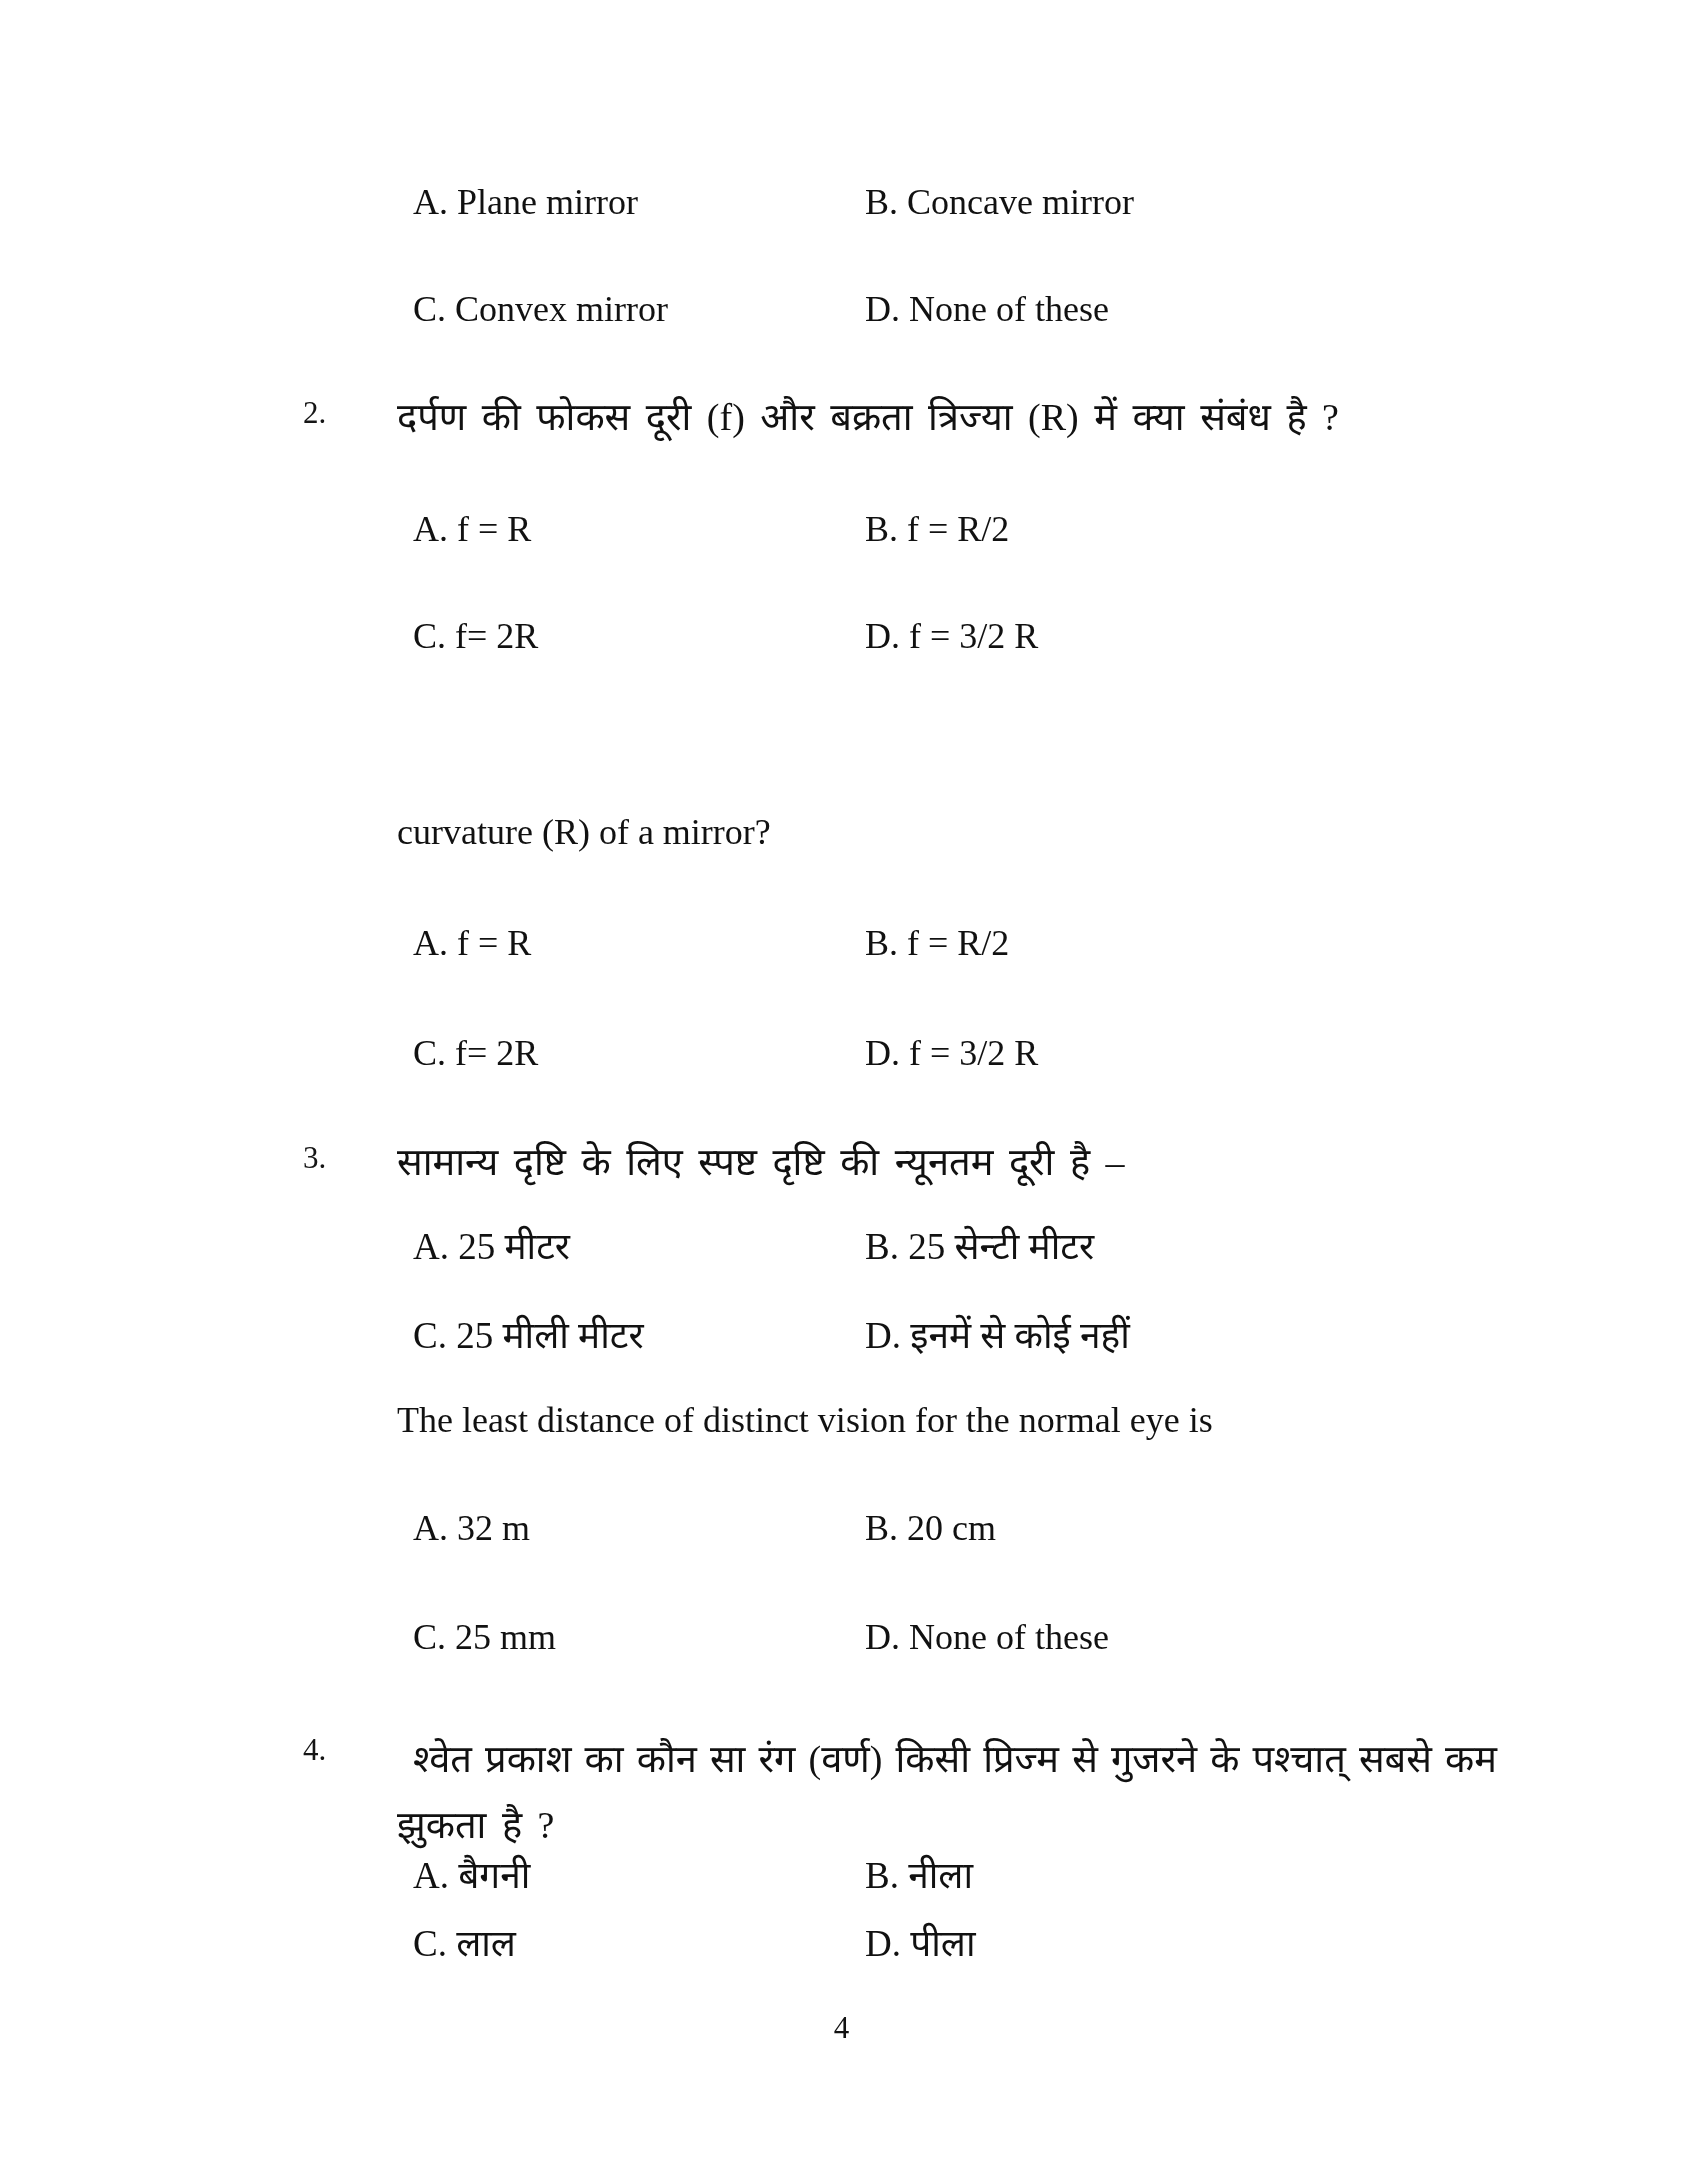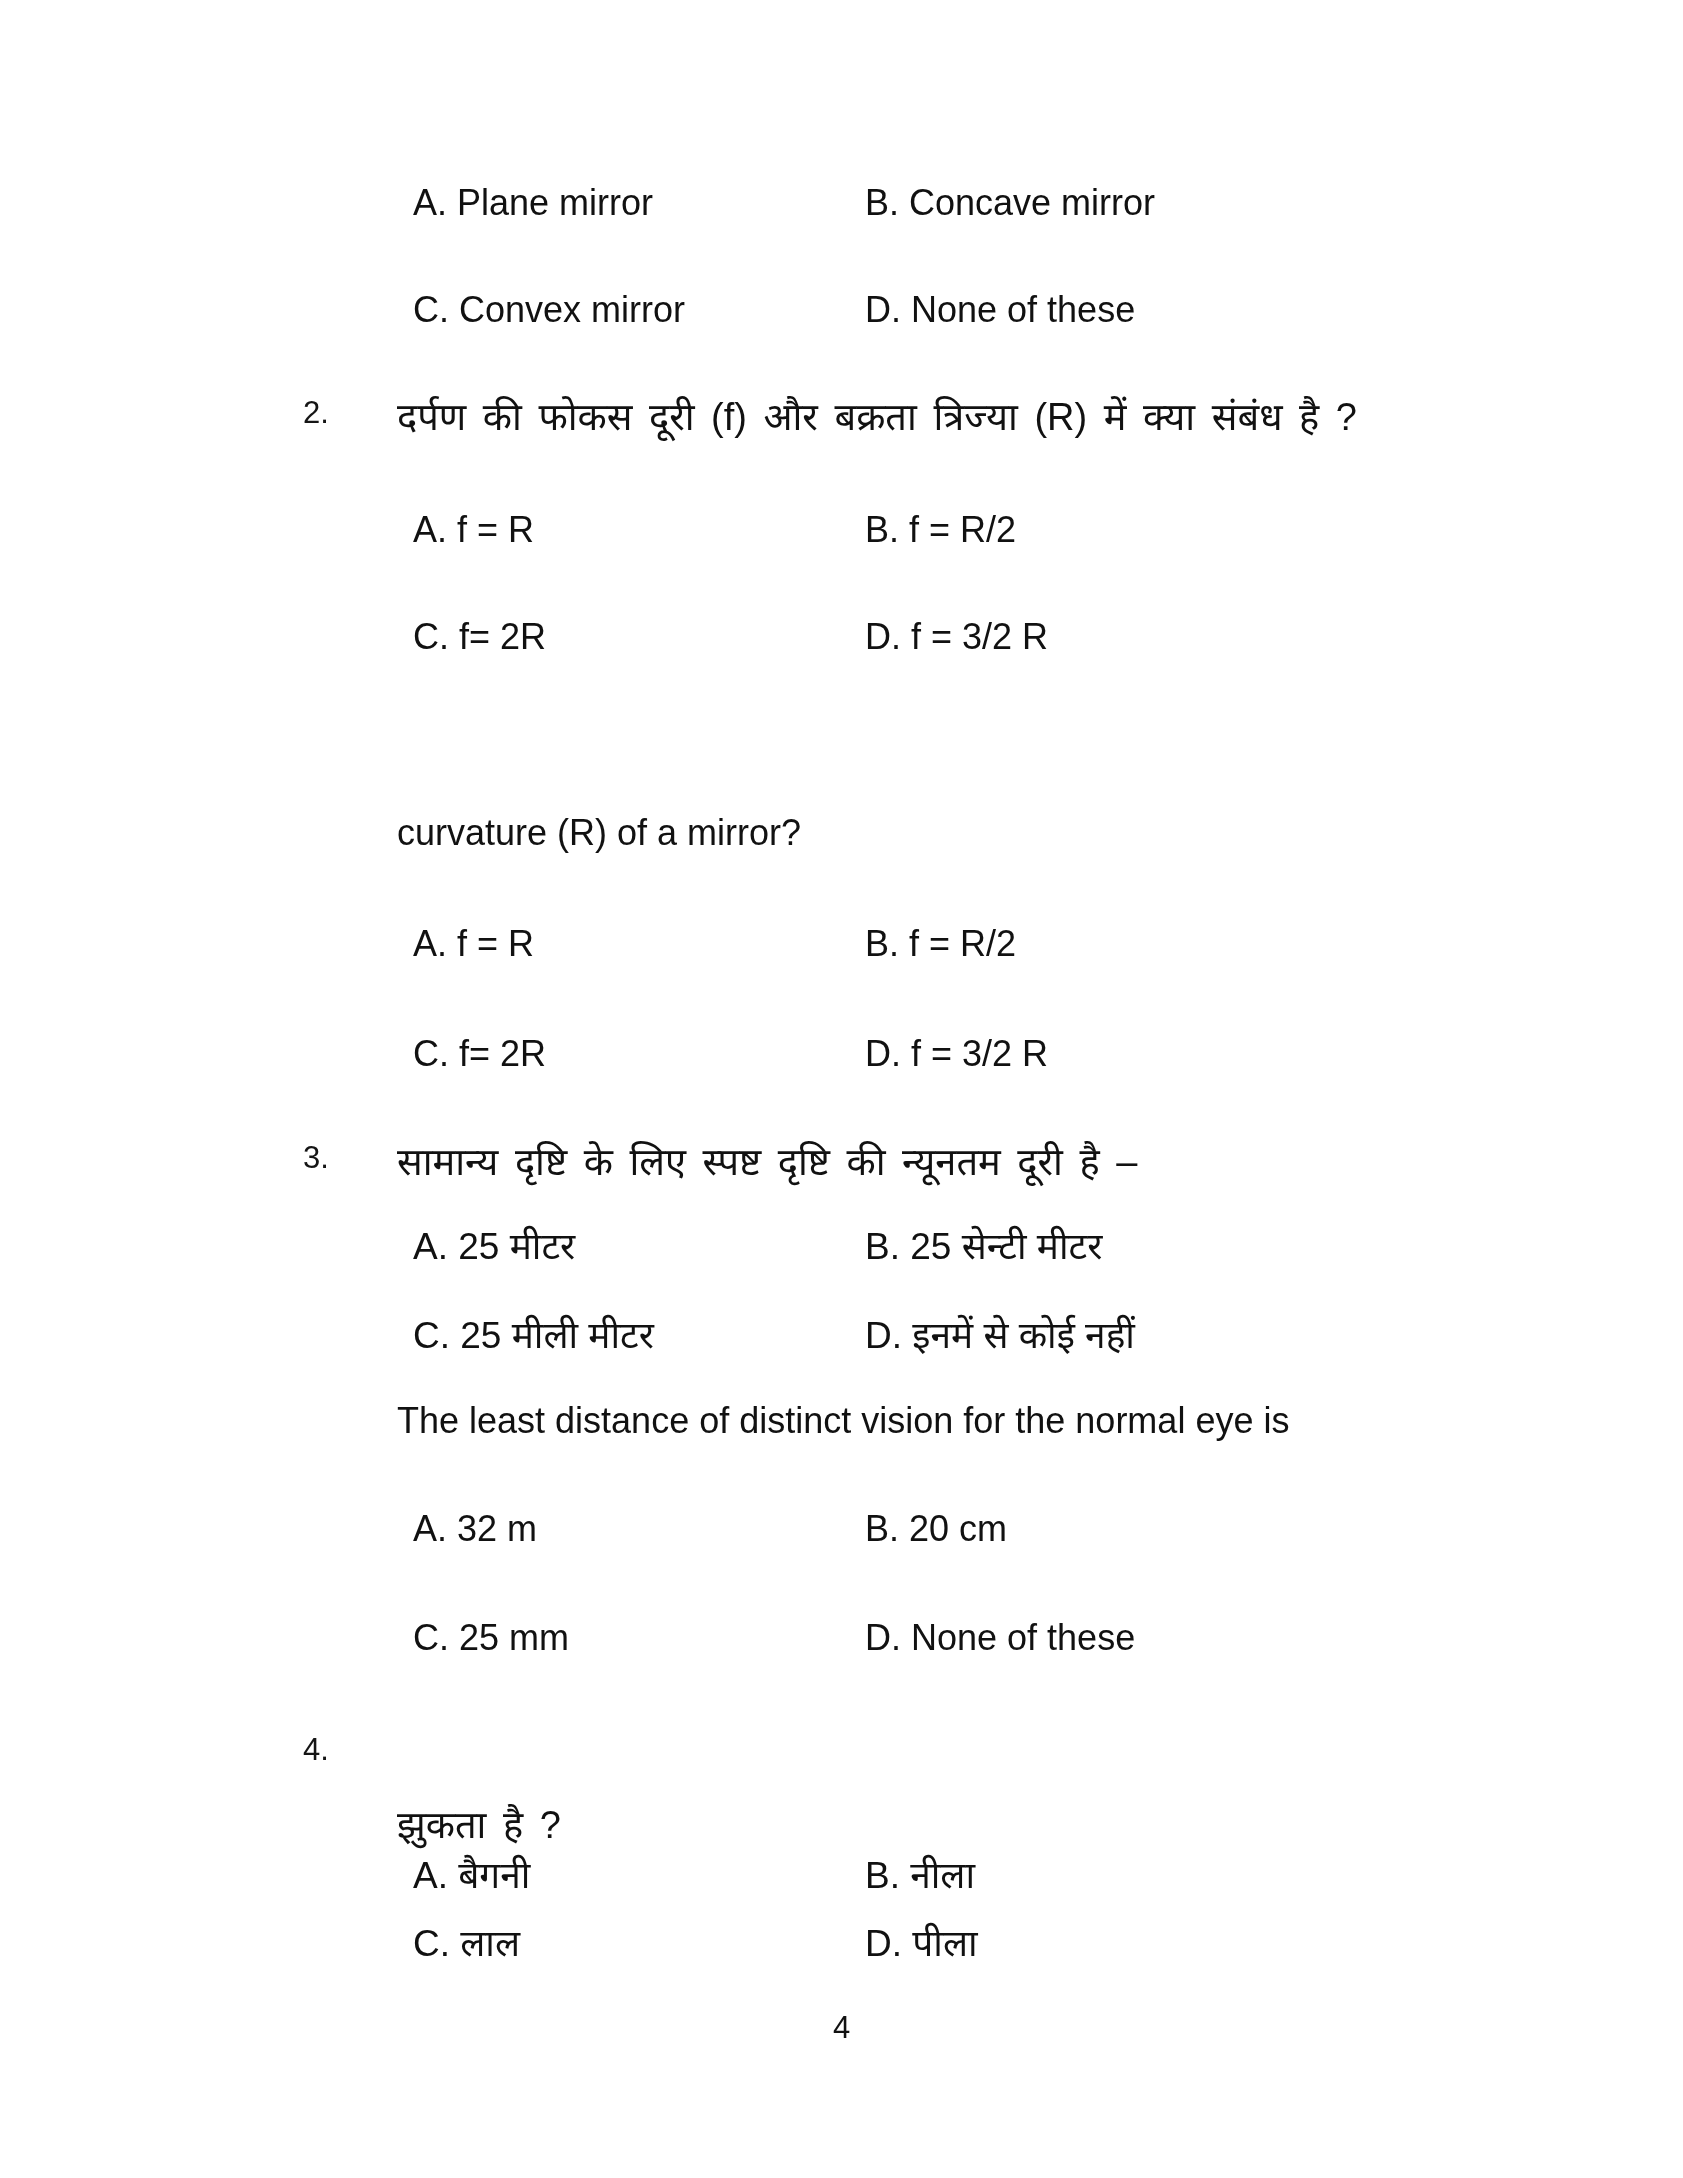--- a/index.html
+++ b/index.html
@@ -4,21 +4,21 @@
 <style>
   * { margin: 0; padding: 0; box-sizing: border-box; }
   html, body {
     width: 1683px; height: 2178px;
     background: #ffffff;
     font-family: "Liberation Sans", sans-serif;
     color: #111111;
     position: relative;
     overflow: hidden;
   }
-  .page { position: absolute; inset: 0; width: 1683px; height: 2178px; background: #ffffff; }
+  .page { position: absolute; inset: 0; width: 1683px; height: 2178px; background: #ffffff; font-family: Liberation Serif, serif; }
   .row { position: absolute; left: 0; width: 1683px; line-height: 1.25; }
   .qnum {
     position: absolute; left: 303px;
     font-size: 31px; color: #151515;
   }
   .qtext {
     position: absolute; left: 397px;
     font-size: 36px; white-space: nowrap;
   }
   .hindi { font-size: 38px; word-spacing: 6px; }
@@ -104,20 +104,21 @@
     <span class="colB">B. 20 cm</span>
   </div>
   <div class="row" style="top:1615px">
     <span class="colA">C. 25 mm</span>
     <span class="colB">D. None of these</span>
   </div>
 
   <div class="row" style="top:1731px">
     <span class="qnum">4.</span>
   </div>
+  <div class="hjust" style="top:1731px">श्वेत प्रकाश का कौन सा रंग (वर्ण) किसी प्रिज्म से गुजरने के पश्चात् सबसे कम</div>
   <div class="row" style="top:1802px">
     <span class="qtext hindi">झुकता है ?</span>
   </div>
 
   <div class="row" style="top:1853px">
     <span class="colA hopt">A. बैगनी</span>
     <span class="colB hopt">B. नीला</span>
   </div>
   <div class="row" style="top:1921px">
     <span class="colA hopt">C. लाल</span>

